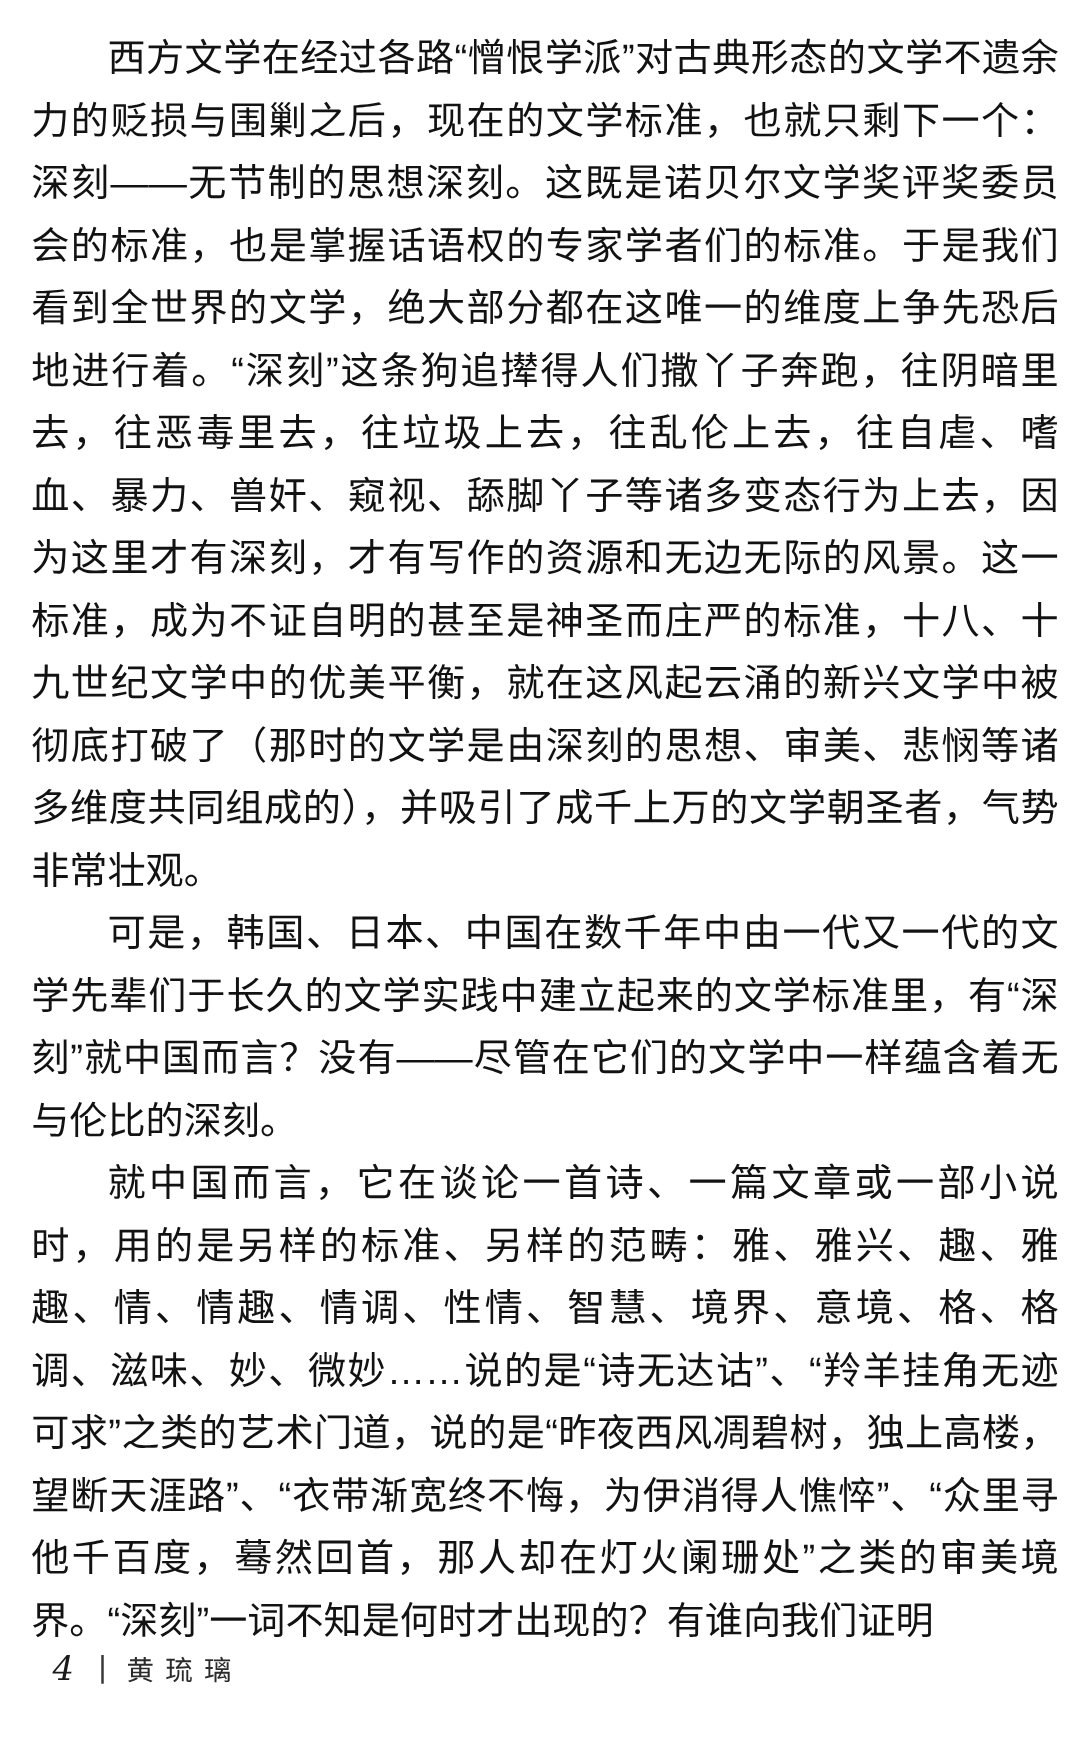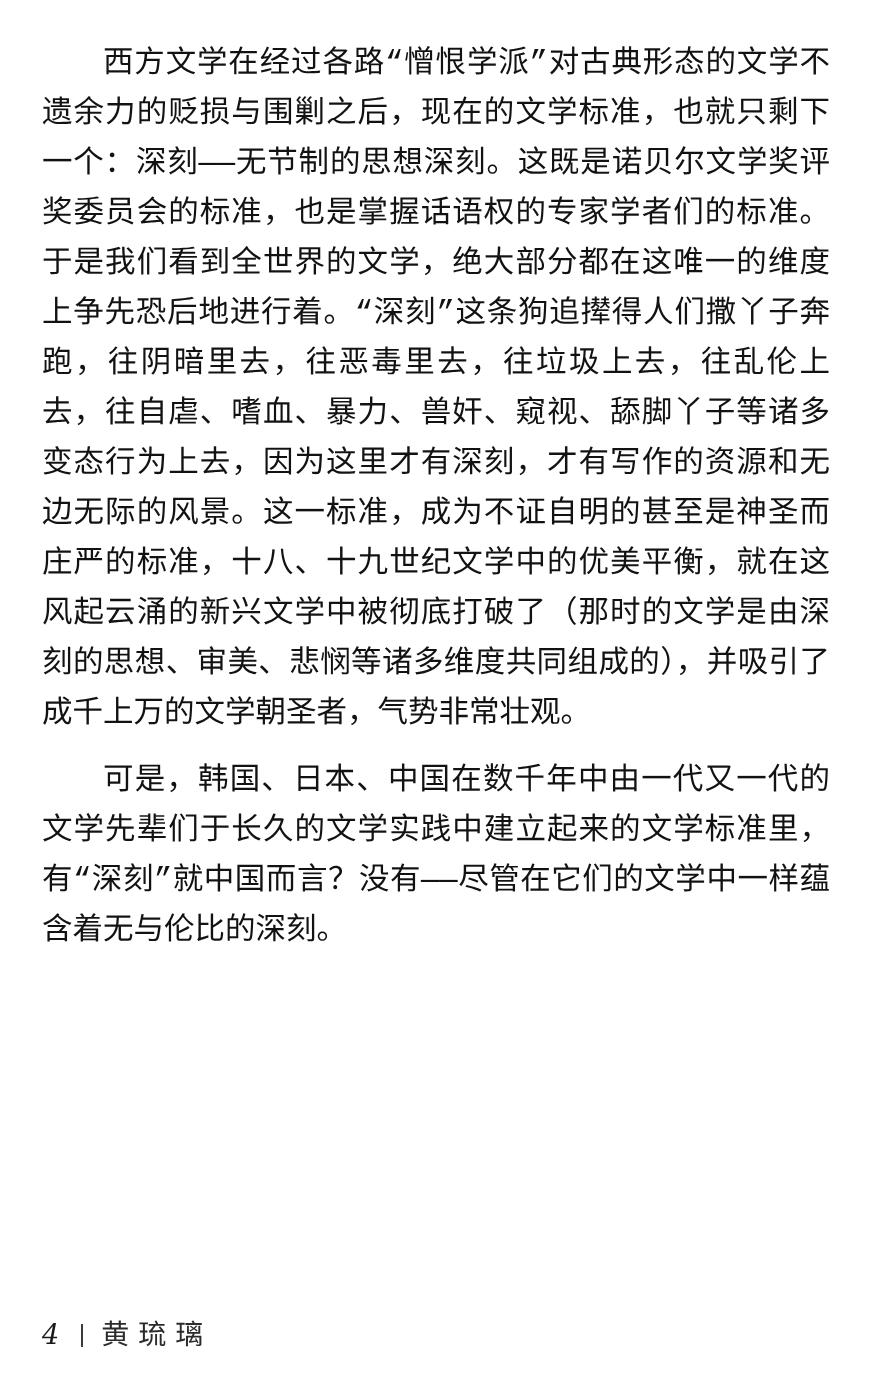--- a/index.html
+++ b/index.html
@@ -19,23 +19,23 @@
   }
 
   .text-column {
     position: absolute;
     left: 25px;
     top: 22px;
     width: 822px;
   }
 
   .body-paragraph {
-    margin: 17px;
+    margin: 0;
     padding: 0;
-    font-family: Liberation Mono, monospace;
+    font-family: Liberation Sans, sans-serif;
     font-size: 30.5px;
     line-height: 50px;
     color: #121212;
     text-align: justify;
     text-justify: inter-character;
     text-indent: 61px;
     letter-spacing: 0px;
     word-break: break-all;
     -webkit-font-smoothing: antialiased;
   }
@@ -63,34 +63,35 @@
     height: 23px;
     background: #3a3a3a;
     margin: 0 18px 0 22px;
     position: relative;
     top: 3px;
     flex: 0 0 auto;
   }
 
   .footer-author {
     font-family: Liberation Serif, serif;
-    font-size: 28px;
+    font-size: 22px;
     color: #2b2b2b;
     letter-spacing: 9px;
     line-height: 1;
   }
 </style>
 </head>
 <body>
 
 <div class="page">
 
   <div class="text-column">
     <p class="body-paragraph">西方文学在经过各路“憎恨学派”对古典形态的文学不遗余力的贬损与围剿之后，现在的文学标准，也就只剩下一个：深刻——无节制的思想深刻。这既是诺贝尔文学奖评奖委员会的标准，也是掌握话语权的专家学者们的标准。于是我们看到全世界的文学，绝大部分都在这唯一的维度上争先恐后地进行着。“深刻”这条狗追撵得人们撒丫子奔跑，往阴暗里去，往恶毒里去，往垃圾上去，往乱伦上去，往自虐、嗜血、暴力、兽奸、窥视、舔脚丫子等诸多变态行为上去，因为这里才有深刻，才有写作的资源和无边无际的风景。这一标准，成为不证自明的甚至是神圣而庄严的标准，十八、十九世纪文学中的优美平衡，就在这风起云涌的新兴文学中被彻底打破了（那时的文学是由深刻的思想、审美、悲悯等诸多维度共同组成的），并吸引了成千上万的文学朝圣者，气势非常壮观。</p>
     <p class="body-paragraph">可是，韩国、日本、中国在数千年中由一代又一代的文学先辈们于长久的文学实践中建立起来的文学标准里，有“深刻”就中国而言？没有——尽管在它们的文学中一样蕴含着无与伦比的深刻。</p>
+    <p class="body-paragraph">就中国而言，它在谈论一首诗、一篇文章或一部小说时，用的是另样的标准、另样的范畴：雅、雅兴、趣、雅趣、情、情趣、情调、性情、智慧、境界、意境、格、格调、滋味、妙、微妙……说的是“诗无达诂”、“羚羊挂角无迹可求”之类的艺术门道，说的是“昨夜西风凋碧树，独上高楼，望断天涯路”、“衣带渐宽终不悔，为伊消得人憔悴”、“众里寻他千百度，蓦然回首，那人却在灯火阑珊处”之类的审美境界。“深刻”一词不知是何时才出现的？有谁向我们证明</p>
   </div>
 
   <div class="footer">
     <span class="footer-page-number">4</span>
     <span class="footer-divider"></span>
     <span class="footer-author">黄琉璃</span>
   </div>
 
 </div>
 

